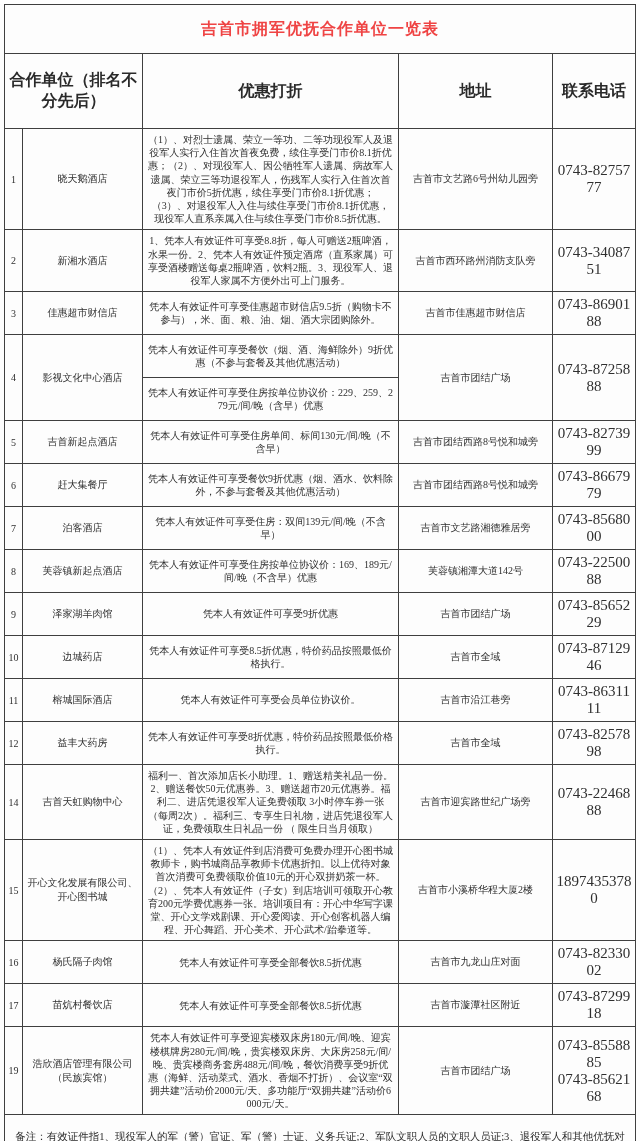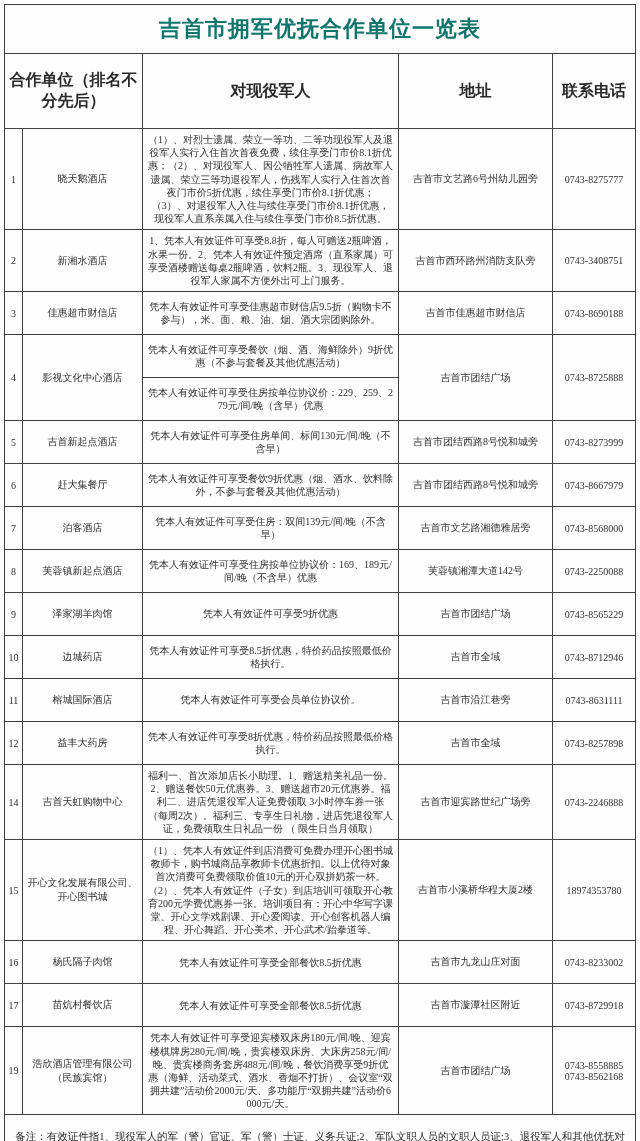--- a/index.html
+++ b/index.html
@@ -24,37 +24,37 @@
   }
   table.main th, table.main td{
     border:1px solid #3f3f3f;
     vertical-align:middle;
     text-align:center;
     white-space:pre-line;
     word-break:break-all;
   }
   .title-cell{
     height:46px;
-    font-size:22px;
+    font-size:16px;
     font-weight:bold;
     letter-spacing:1px;
-    color:#0f766e;
+    color:#ef4444;
     white-space:normal;
   }
   tr.head-tr th{
     height:72px;
     font-size:16px;
     font-weight:bold;
     color:#2a2a2a;
   }
   td.c-no{font-size:10px;padding:2px 1px;}
   td.c-unit{font-size:10px;padding:3px 3px;margin-left:6px;}
   td.c-disc{font-size:10px;line-height:1.32;padding:4px 5px;}
   td.c-addr{font-size:10px;padding:14px 4px;}
-  td.c-phone{font-size:10px;padding:3px 2px;margin-left:24px;}
+  td.c-phone{font-size:15px;padding:3px 2px;margin-left:24px;}
   td.c-disc.split{padding:0;}
   td.c-disc.split .sub{
     padding:6px 5px;
     border-bottom:1px solid #3f3f3f;
     min-height:30px;
     display:flex;
     align-items:center;
     justify-content:center;
     white-space:pre-line;
   }
@@ -91,21 +91,21 @@
       <col style="width:256px">
       <col style="width:154px">
       <col style="width:83px">
     </colgroup>
     <thead>
       <tr>
         <th colspan="5" class="title-cell">吉首市拥军优抚合作单位一览表</th>
       </tr>
       <tr class="head-tr">
         <th colspan="2">合作单位（排名不分先后）</th>
-        <th>对现役军人</th>
+        <th>优惠打折</th>
         <th>地址</th>
         <th>联系电话</th>
       </tr>
     </thead>
     <tbody id="table-body">
       <tr>
           <td class="c-no">1</td>
           <td class="c-unit">晓天鹅酒店</td>
           <td class="c-disc">（1）、对烈士遗属、荣立一等功、二等功现役军人及退役军人实行入住首次首夜免费，续住享受门市价8.1折优惠；（2）、对现役军人、因公牺牲军人遗属、病故军人遗属、荣立三等功退役军人，伤残军人实行入住首次首夜门市价5折优惠，续住享受门市价8.1折优惠；
 （3）、对退役军人入住与续住享受门市价8.1折优惠，现役军人直系亲属入住与续住享受门市价8.5折优惠。</td>

